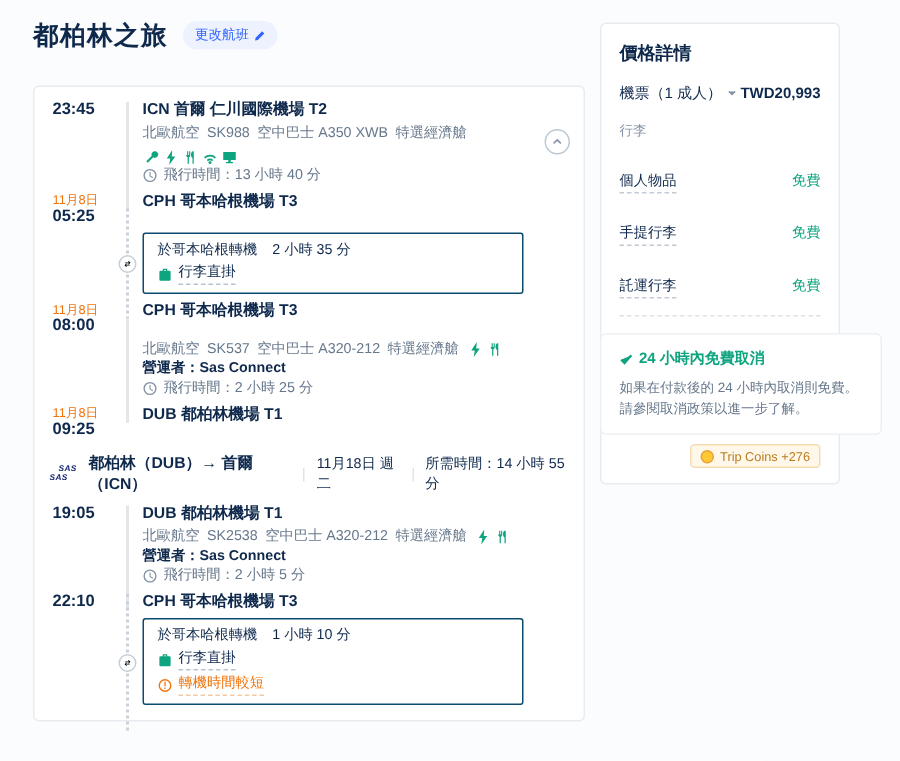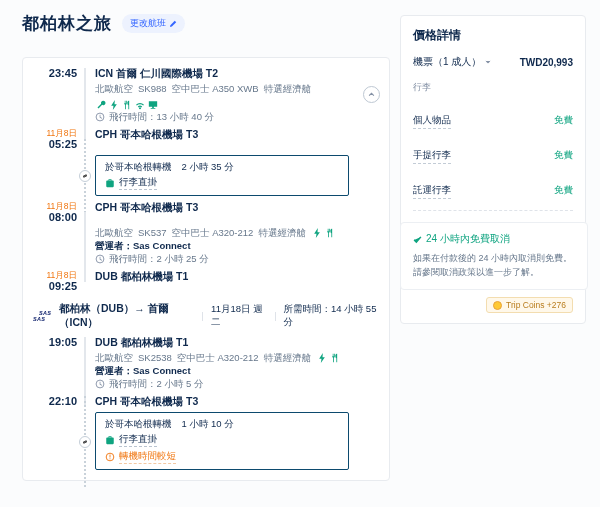--- a/index.html
+++ b/index.html
@@ -23,21 +23,21 @@
   .collapse svg{width:9px;height:9px}
   .seg + .seg{margin-top:8px}
   .seg-head{display:flex;align-items:center;gap:6px;margin:2px 0 5px;font-size:9.5px;color:#0f294d}
   .route{font-weight:bold;font-size:10.5px}
   .sep{width:1px;height:9px;background:#dfe3e9;margin:0 2px}
   .sas{position:relative;width:20px;height:13px;color:#12246e;font-weight:bold;font-style:italic;flex:none}
   .sas span{position:absolute;font-size:5.5px;line-height:6px;letter-spacing:.3px}
   .sas .s1{top:0;left:6px}
   .sas .s2{top:6px;left:0}
   .row{display:grid;grid-template-columns:44px 18px 1fr;align-items:start}
-  .tcol{text-align:right;padding-left:2px}
+  .tcol{text-align:left;padding-left:2px}
   .date{color:var(--orange);font-size:8.5px;line-height:10px}
   .point{padding:1px 0}
   .point .time{font-weight:bold;font-size:11px;line-height:13px}
   .point .airport{font-weight:bold;font-size:10.5px;line-height:13px}
   .lcol{position:relative;align-self:stretch}
   .row.mid .lcol::before{content:"";position:absolute;left:7px;top:-13px;bottom:-13px;border-left:2px solid #e3e7ec}
   .row.dotted .lcol::before{border-left:2px dotted #c9d2da}
   .gear{position:absolute;left:2px;top:50%;margin-top:-6px;width:10px;height:10px;border-radius:50%;
     background:#fff;border:1px solid #c4ced8;z-index:1;color:#9aa6b4;display:flex;align-items:center;justify-content:center}
   .gear svg{width:6px;height:6px}
@@ -52,21 +52,21 @@
   .tbox{border:1px solid #0c4a6e;border-radius:2px;padding:5px 9px;margin:3px 30px 4px 0;font-size:9.5px}
   .t1{display:flex;gap:10px;line-height:12px}
   .tname,.tdur{color:#0f294d}
   .note{display:flex;gap:4px;align-items:center;margin-top:3px;line-height:12px;cursor:pointer}
   .note .txt{border-bottom:1px dashed #b9c3cf;padding-bottom:1px}
   .note.teal .ic{color:var(--teal)}
   .note.teal .txt{color:#0f294d}
   .note.orange .ic{color:var(--orange)}
   .note.orange .txt{color:var(--orange);border-color:#f3c9a4}
   
-  .pcard{position:absolute;left:400px;top:15px;width:186px;box-sizing:border-box;background:#fff;
+  .pcard{position:absolute;left:400px;top:15px;width:160px;box-sizing:border-box;background:#fff;
     border:1px solid #e8ebef;border-radius:4px;padding:11px 12px 10px}
   .ptitle{font-size:12px;font-weight:bold;margin-bottom:11px}
   .prow{display:flex;justify-content:space-between;align-items:center}
   .ticket-label{font-size:10px;display:flex;align-items:center;gap:3px;cursor:pointer}
   .caret{color:#8592a6}
   .caret svg{width:8px;height:8px}
   .ticket-value{font-size:10px;font-weight:bold}
   .sect{color:#8592a6;font-size:9px;margin:12px 0 2px}
   .brow{display:flex;justify-content:space-between;margin-top:20px;font-size:9.5px}
   .blabel{border-bottom:1px dashed #c3ccd6;padding-bottom:1px;cursor:pointer}
@@ -79,21 +79,21 @@
   .tvals{text-align:right}
   .torig{color:#9aa6b5;text-decoration:line-through;font-size:9px;margin-right:4px}
   .tnew{color:var(--accent);font-weight:bold;font-size:14.5px}
   .coins{display:flex;justify-content:flex-end;margin-top:6px}
   .coin-pill{display:inline-flex;align-items:center;gap:4px;background:#fff8ea;border:1px solid #f3ddb0;
     border-radius:3px;padding:2px 6px;font-size:8.5px;color:#b97d1e}
   .coin{width:9px;height:9px;border-radius:50%;background:#ffc933;border:1.5px solid #e8a23a;box-sizing:border-box}
   
   .cancel-card{position:absolute;left:400px;top:222px;width:188px;box-sizing:border-box;background:#fff;
     border:1px solid #eceff3;border-radius:4px;padding:9px 12px 10px}
-  .ctitle{color:var(--teal);font-size:10px;font-weight:normal;display:flex;align-items:center;gap:4px}
+  .ctitle{color:var(--teal);font-size:10px;font-weight:bold;display:flex;align-items:center;gap:4px}
   .ctitle .ic svg{width:9px;height:9px}
   .cbody{color:#67788c;font-size:9px;line-height:13.5px;margin-top:6px}
 </style>
 </head>
 <body>
 
 <div class="page-head">
   <span class="page-title">都柏林之旅</span>
   <span class="badge">
     <span>更改航班</span>

